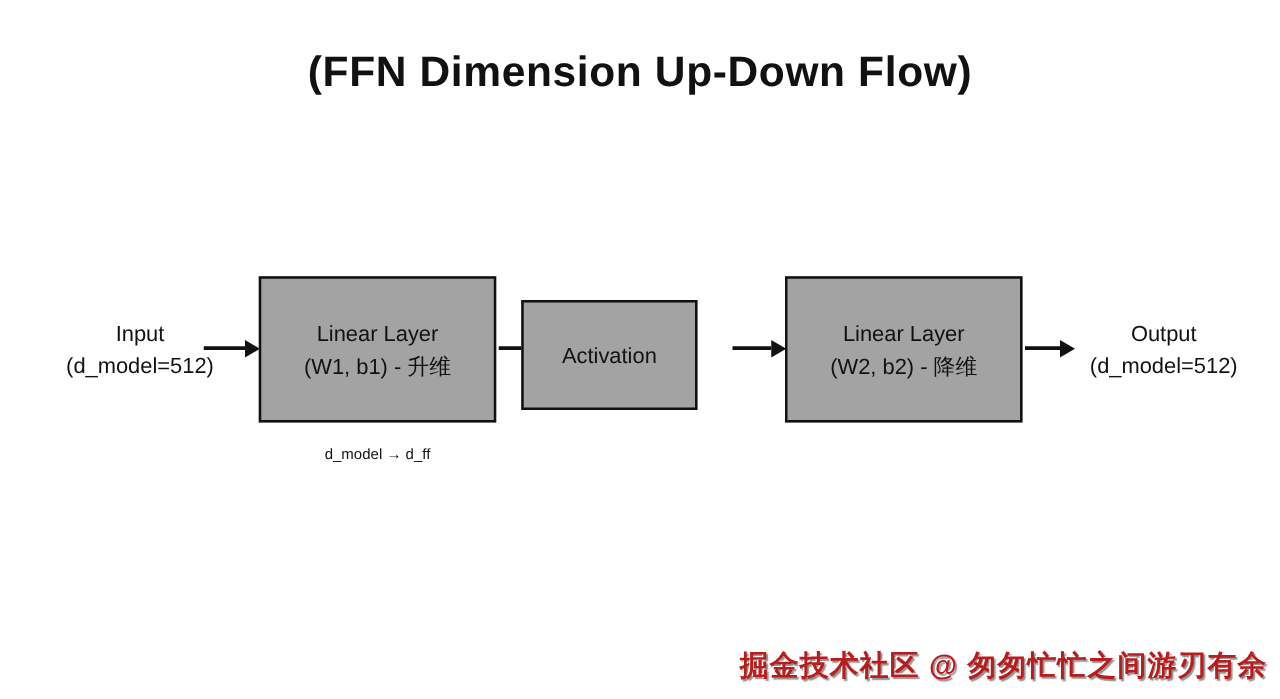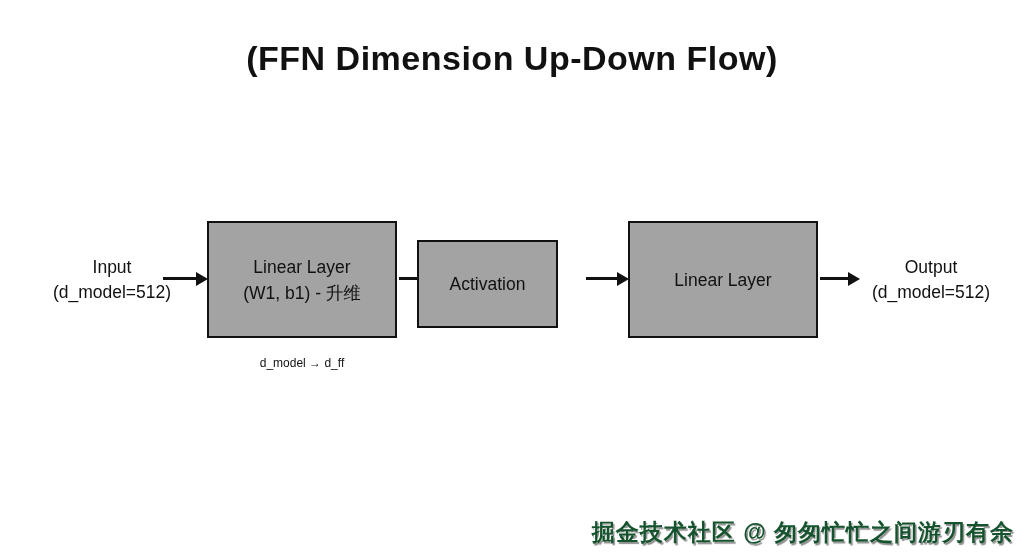--- a/index.html
+++ b/index.html
@@ -90,21 +90,21 @@
   .annotation-2 { left: 603px; }
 
   
   .watermark {
     position: absolute;
     right: 10px;
     bottom: 11px;
     font-size: 23px;
     font-weight: 700;
     letter-spacing: 1px;
-    color: #14532d;
+    color: #b91c1c;
     text-shadow: -1px -1px 0 #ffffff, 1.5px 1.5px 1px #8f8f8f;
     white-space: nowrap;
   }
 </style>
 </head>
 <body>
 
 <div class="canvas">
 
   <div class="title">
@@ -126,20 +126,21 @@
   <div class="arrow arrow-2"></div>
 
   <div class="box box-activation">
     <div>Activation</div>
   </div>
 
   <div class="arrow arrow-3"></div>
 
   <div class="box box-linear2">
     <div>Linear Layer</div>
+    <div>(W2, b2) - 降维</div>
   </div>
 
   <div class="arrow arrow-4"></div>
 
   <div class="node-label label-output">
     <div>Output</div>
     <div>(d_model=512)</div>
   </div>
 
   <div class="annotation annotation-1">

